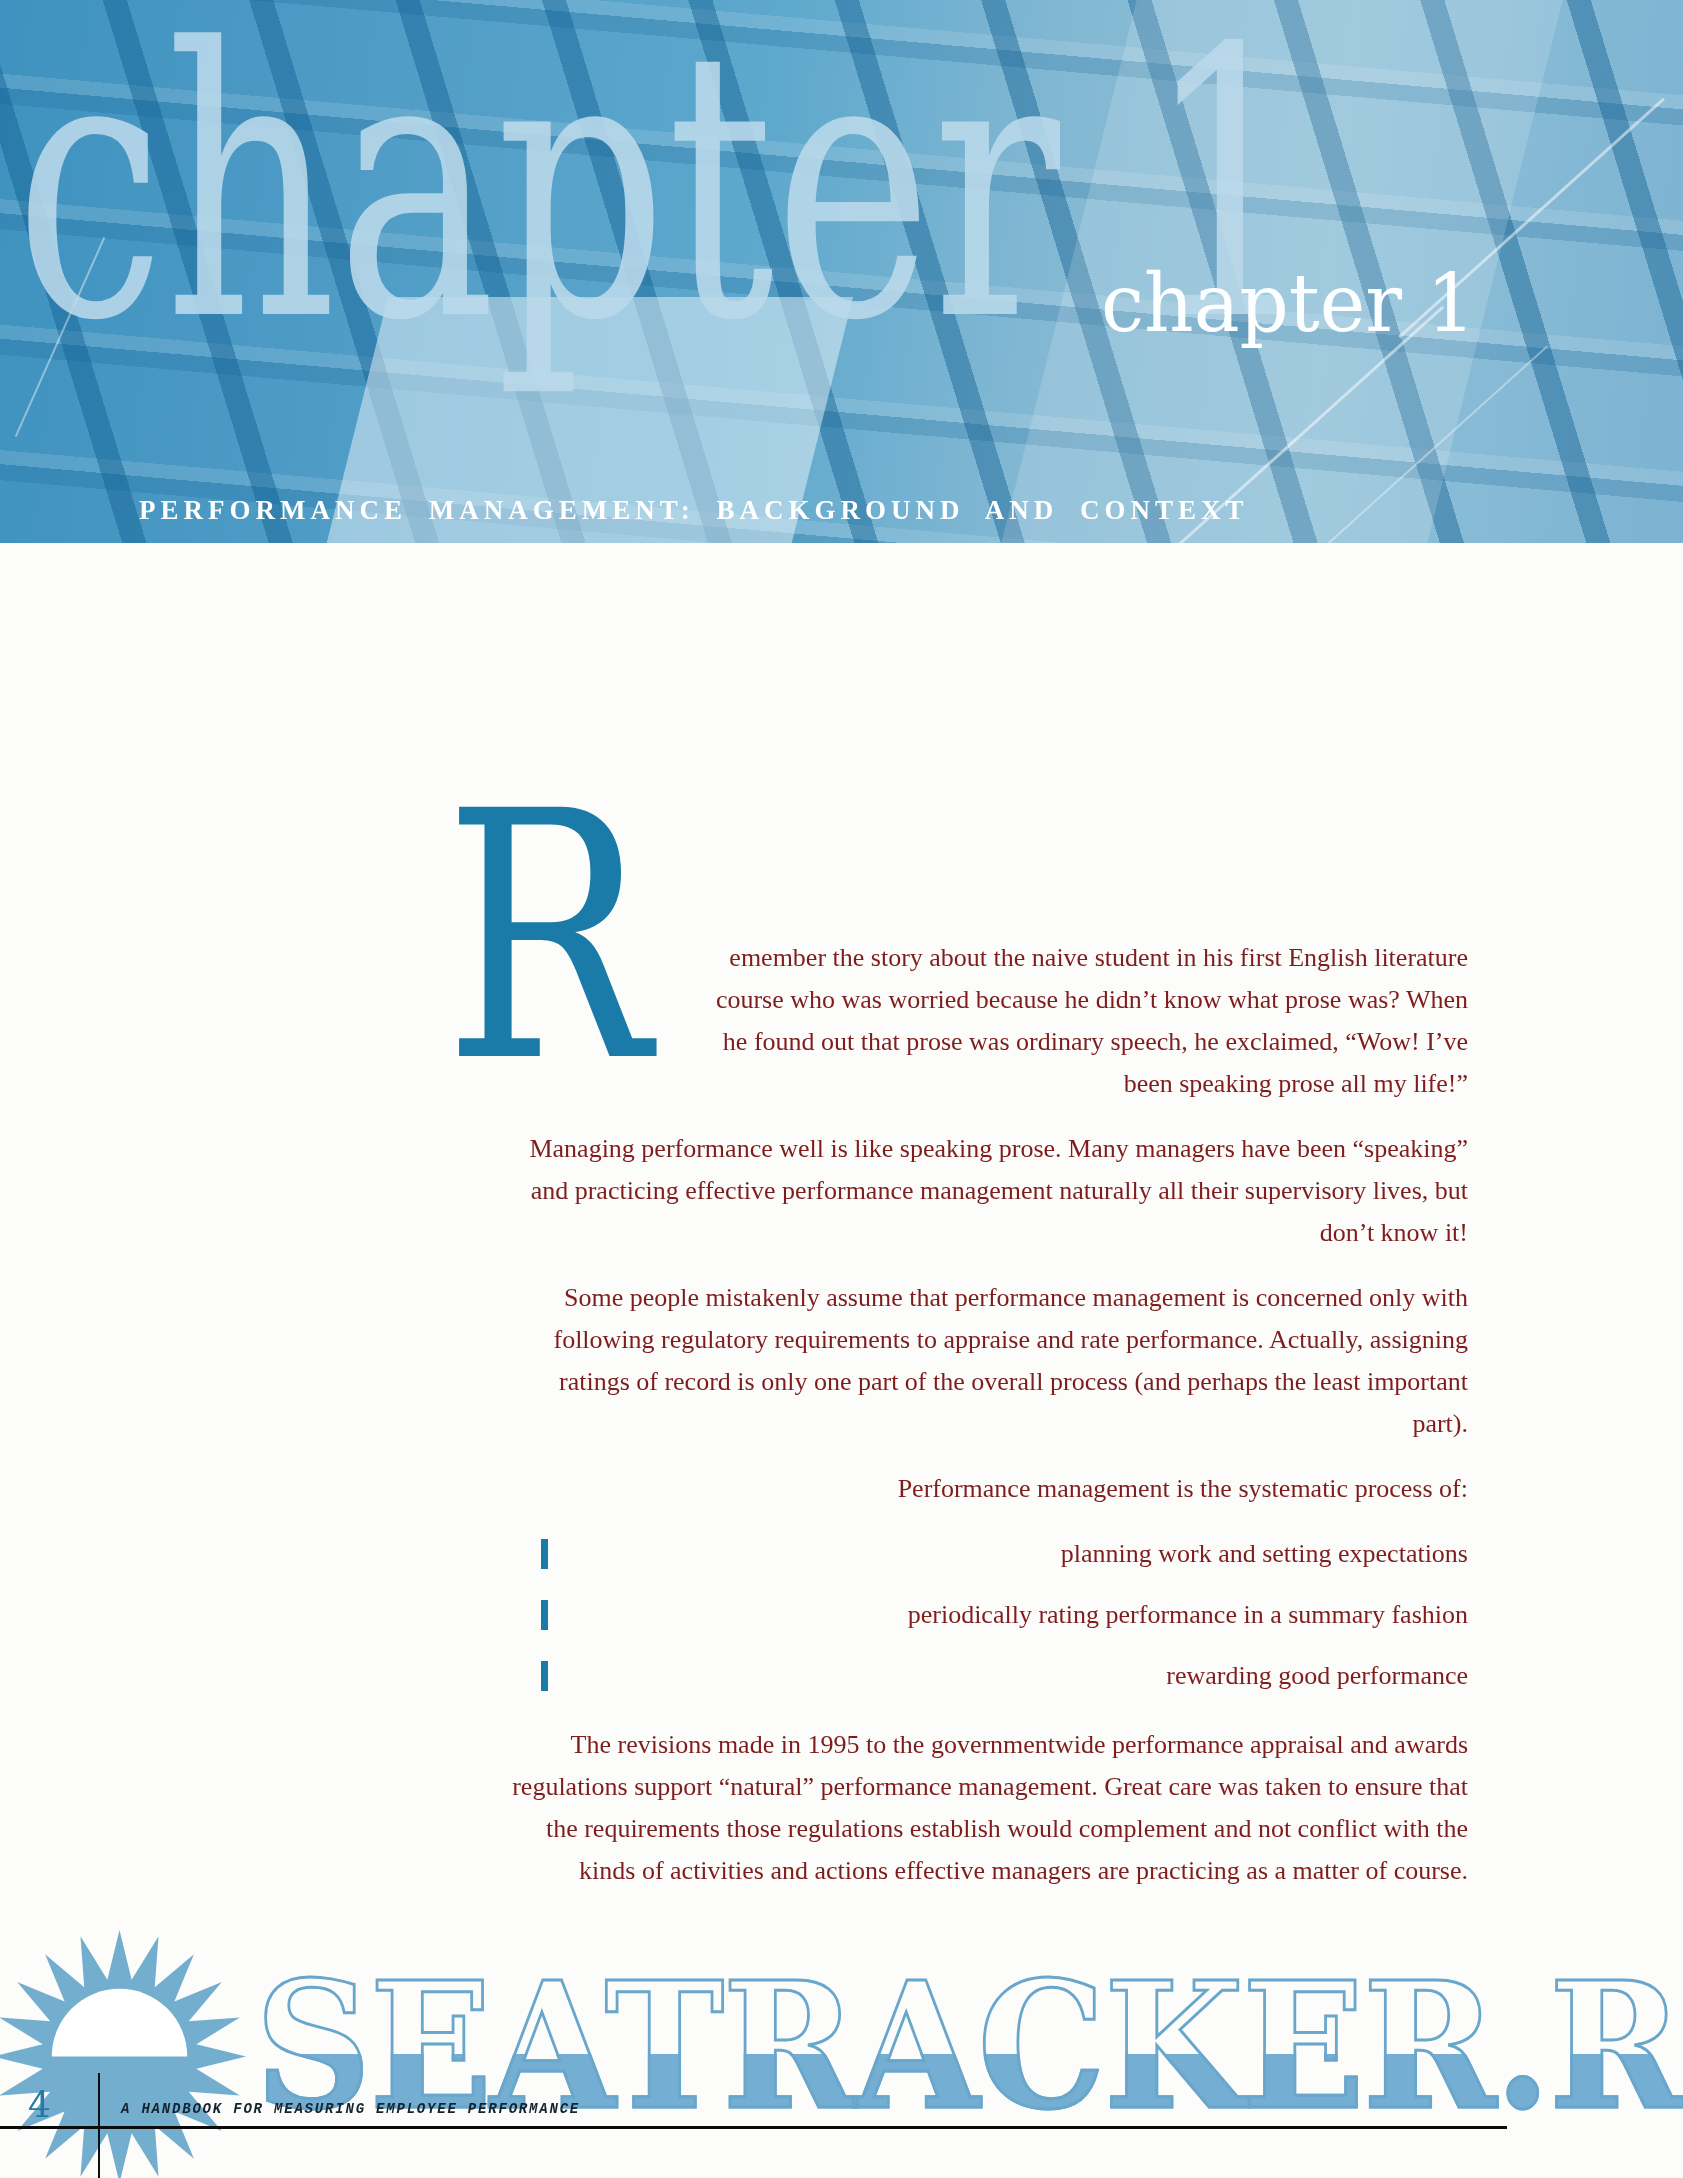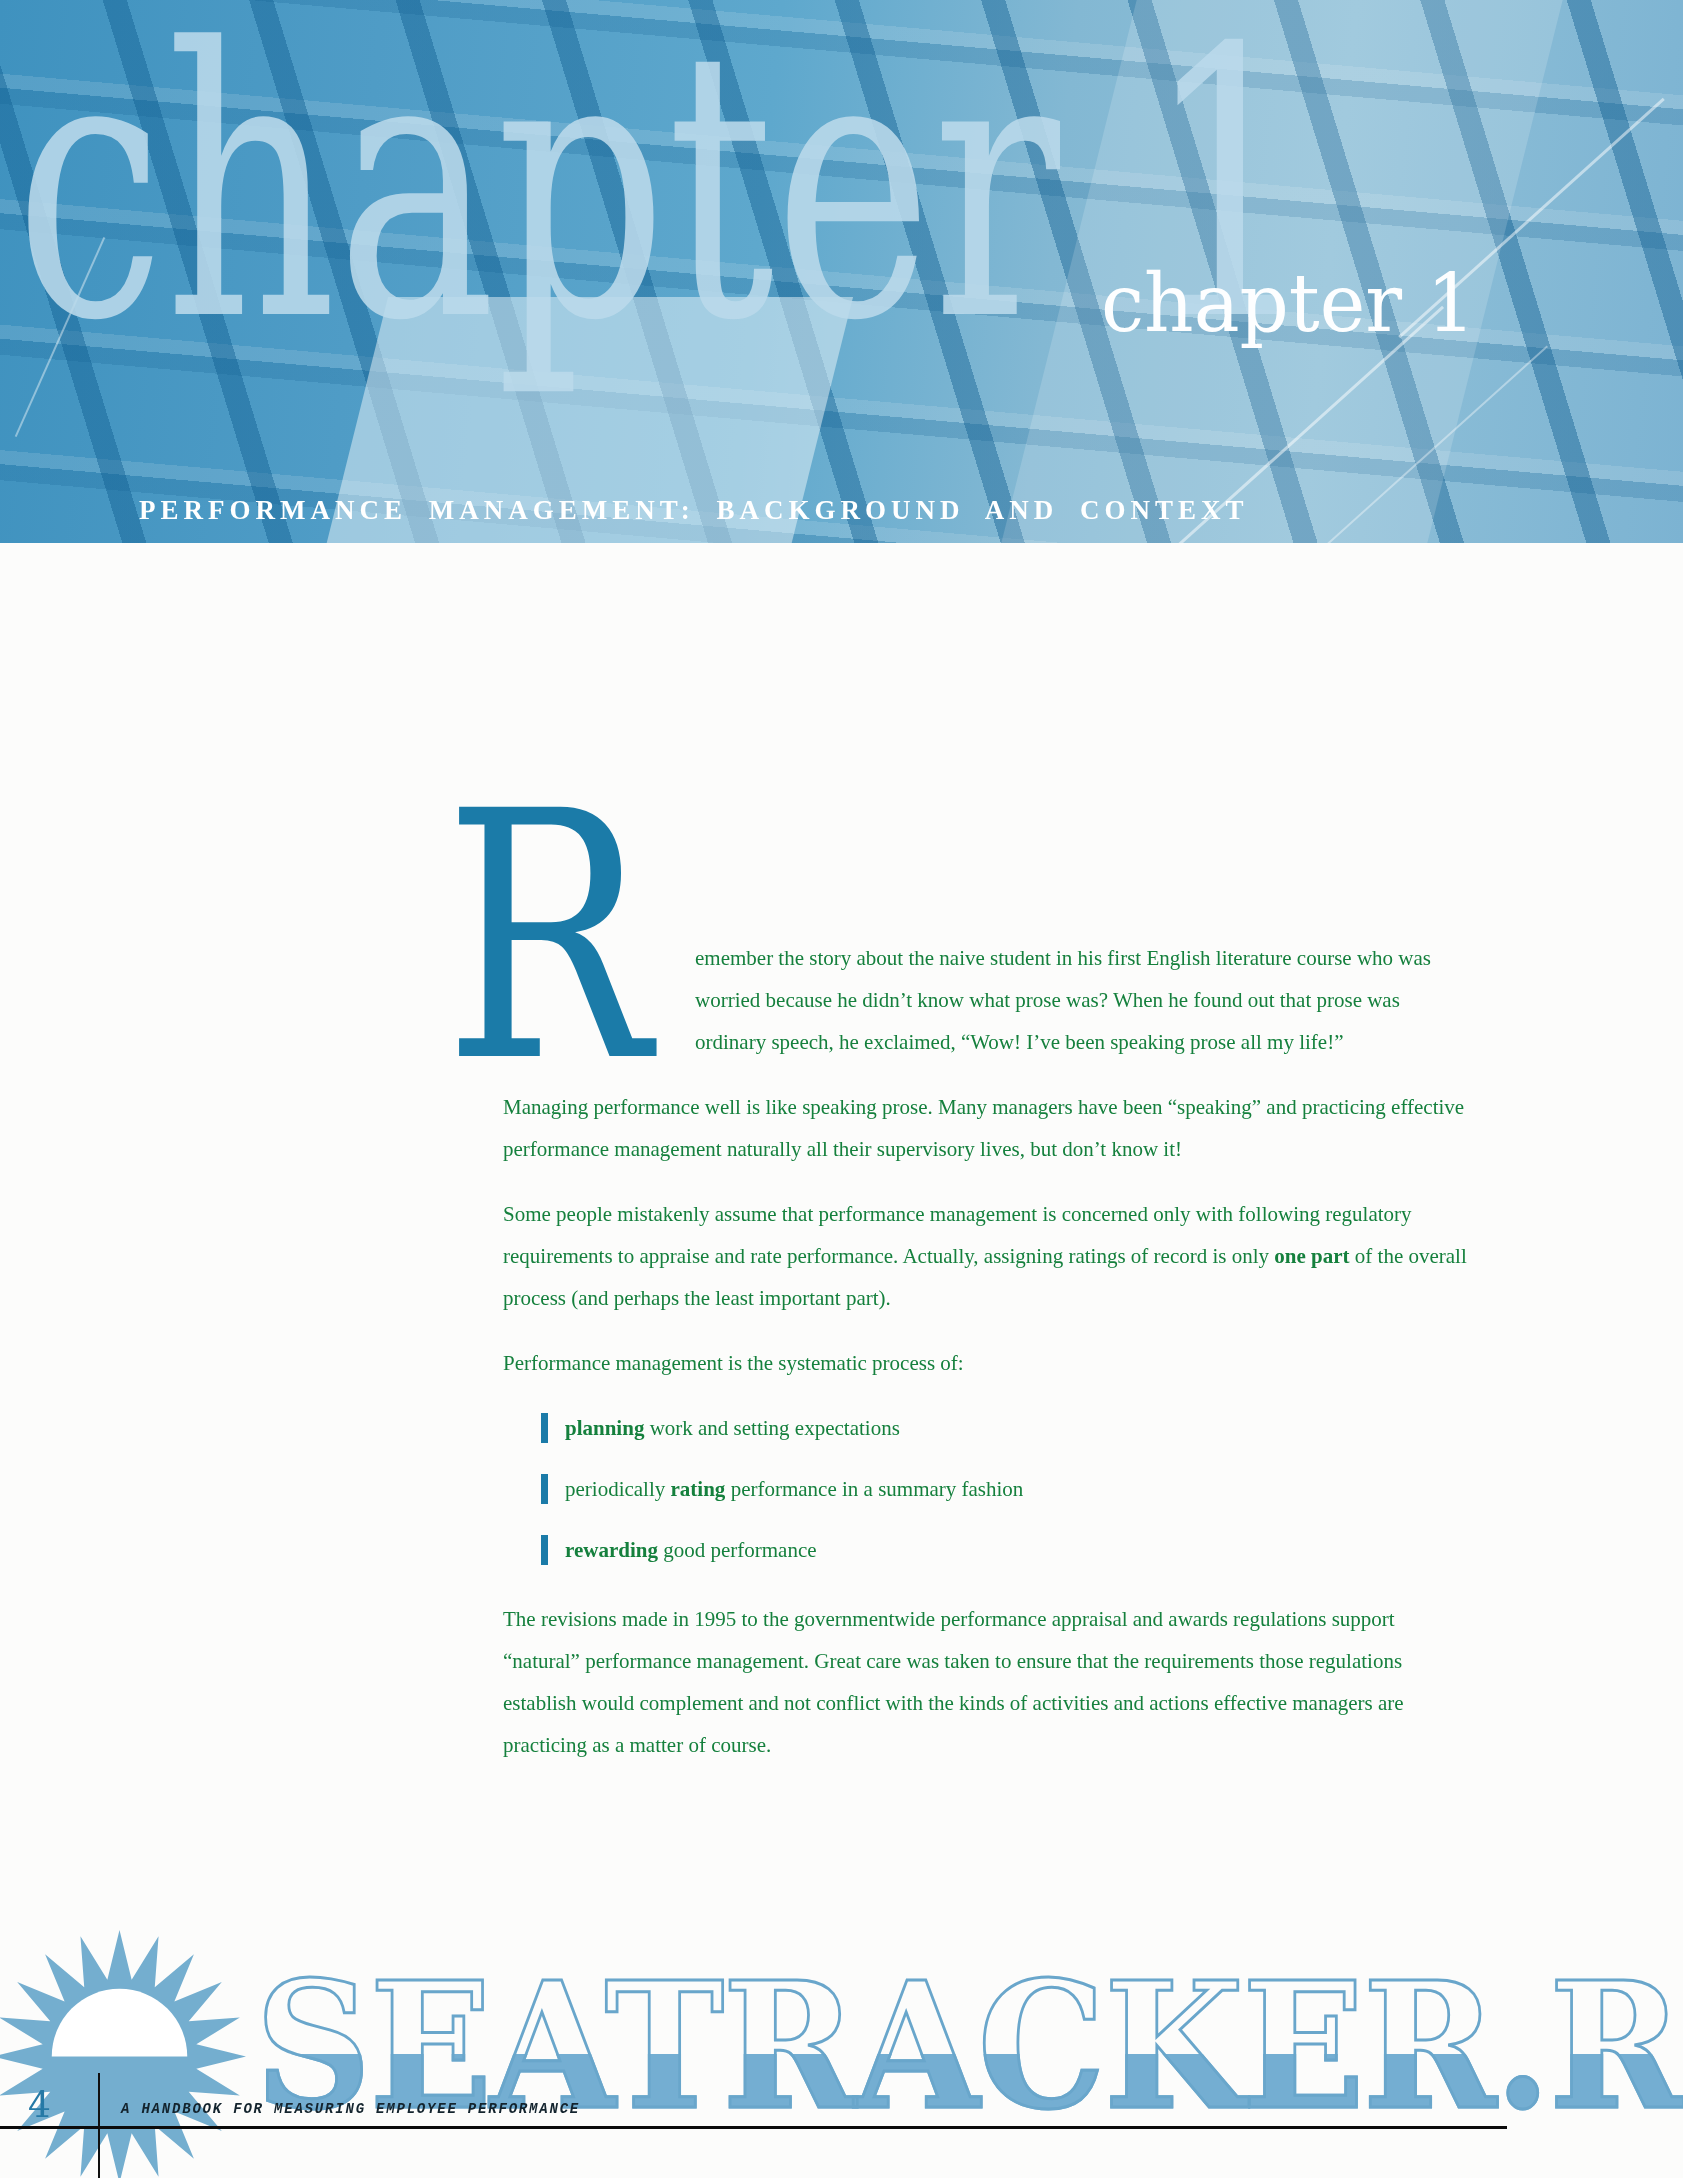--- a/index.html
+++ b/index.html
@@ -41,25 +41,25 @@
   }
 
   
   .dropcap{
     position:absolute;left:444px;top:767px;z-index:1;
     font-family:"DejaVu Serif",serif;font-size:342px;line-height:1;color:#1b7ba8;
     transform:scaleX(0.8);transform-origin:top left;
   }
   .content{
     position:absolute;left:503px;top:937px;width:965px;z-index:1;
-    font-size:21px;line-height:42px;color:#15803d;text-align:left;
+    font-size:26px;line-height:42px;color:#7f1d1d;text-align:right;
   }
   .content p{margin:0 0 23px 0;}
   .cap-space{float:left;width:192px;height:125px;}
-  b{font-weight:bold;}
+  b{font-weight:normal;}
 
   .process-list{list-style:none;margin:18px 0 27px 38px;padding:0;}
   .process-list li{position:relative;padding-left:24px;margin-bottom:19px;line-height:42px;}
   .process-list li .bullet-bar{
     position:absolute;left:0;top:6px;width:7px;height:30px;background:#1b7ba8;
   }
 
   
   .wm-text{
     position:absolute;left:255px;top:1958px;z-index:5;white-space:nowrap;

